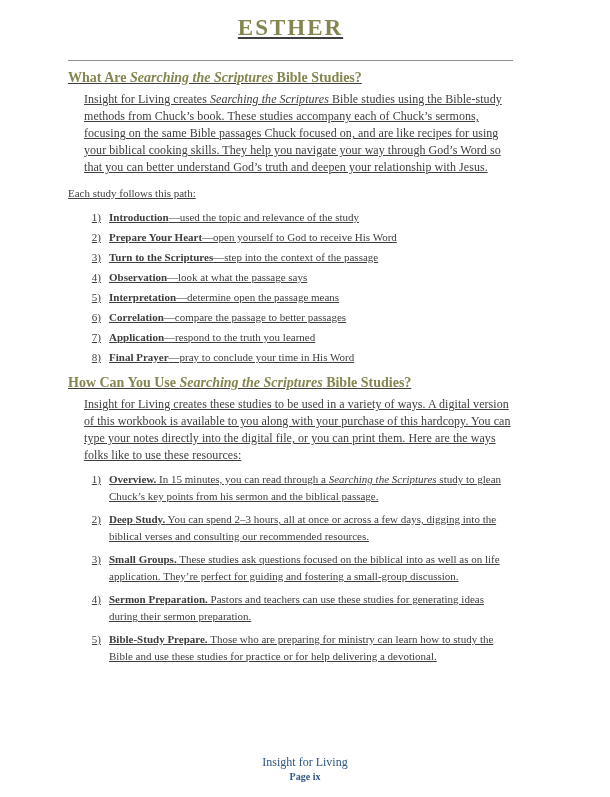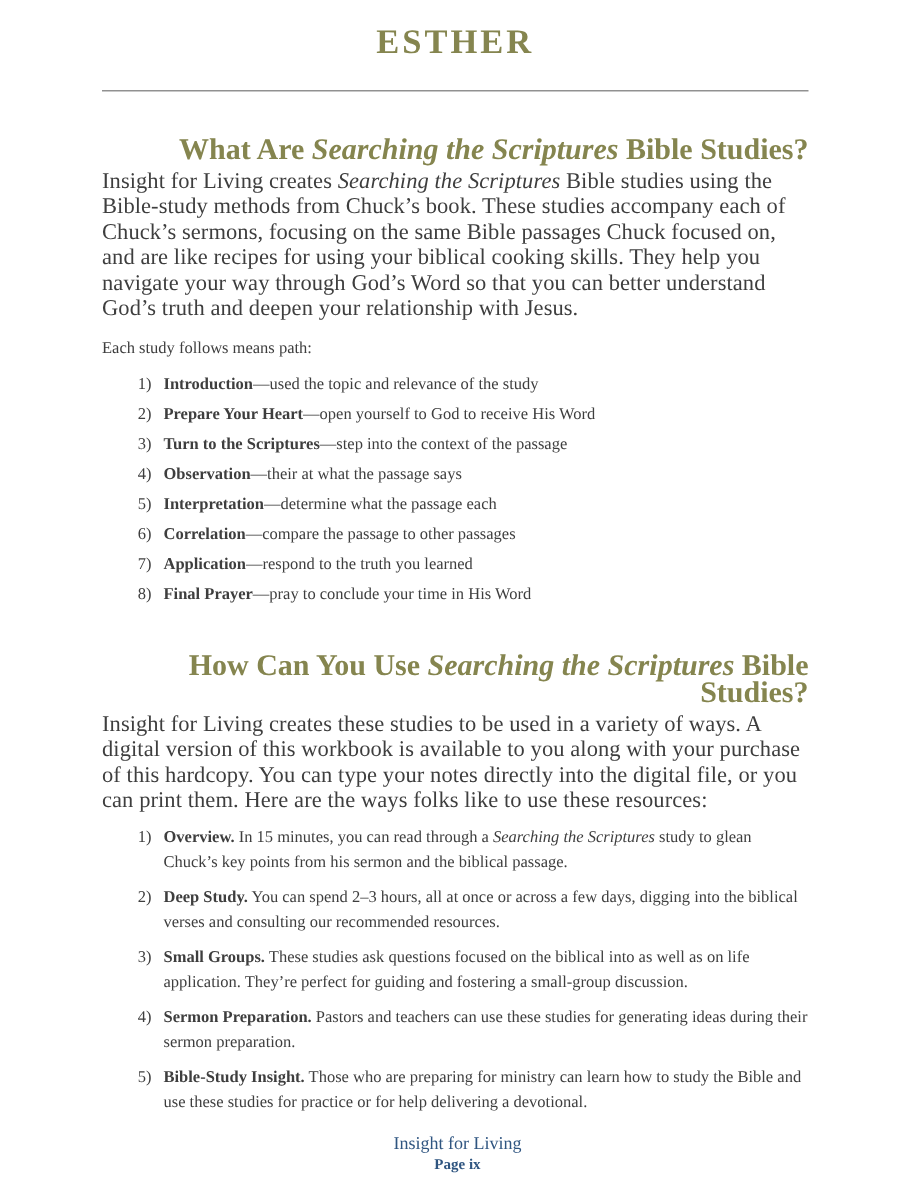--- a/index.html
+++ b/index.html
@@ -6,48 +6,50 @@
   .page {
     position: relative;
     width: 610px;
     height: 797px;
     background: #ffffff;
     overflow: hidden;
     font-family: "Liberation Serif", serif;
     color: #3e3e3e;
   }
   .content {
-    padding: 14px 71px 0 68px; 
+    padding: 14px 97px 0 68px; 
+    text-decoration: underline;
   }
   .book-title {
     text-align: center;
     color: #85854f;
     font-size: 23px;
     font-weight: bold;
     letter-spacing: 2px;
     line-height: 28px;
   }
   .rule {
     border: none;
     border-top: 1px solid #919191;
     margin: 18px 0 0 0;
   }
   .section-heading {
-    text-align: right;
+    text-align: left;
     color: #85854f;
-    font-size: 20px;
+    font-size: 14px;
     font-weight: bold;
-    margin-top: 30px;
+    margin-top: 8px;
     line-height: 18px;
   }
   .body-par {
-    font-size: 15px;
+    font-size: 12px;
     line-height: 17px;
     letter-spacing: 0.05px;
     margin-top: 4px;
+    margin-left: 16px;
   }
   .list-intro {
     font-size: 11px;
     line-height: 17px;
     margin-top: 9px;
   }
   .num-list {
     margin-top: 7px;
     padding-left: 18px;
   }
@@ -84,51 +86,51 @@
   <div class="content">
 
     <div class="book-title">ESTHER</div>
 
     <hr class="rule">
 
     <div class="section-heading"><span>What Are </span><i>Searching the Scriptures</i><span> Bible Studies?</span></div>
 
     <div class="body-par"><span>Insight for Living creates </span><i>Searching the Scriptures</i><span> Bible studies using the Bible-study methods from Chuck’s book. These studies accompany each of Chuck’s sermons, focusing on the same Bible passages Chuck focused on, and are like recipes for using your biblical cooking skills. They help you navigate your way through God’s Word so that you can better understand God’s truth and deepen your relationship with Jesus.</span></div>
 
-    <div class="list-intro">Each study follows means path:</div>
+    <div class="list-intro">Each study follows this path:</div>
 
     <div class="num-list">
   <div class="li">
     <span class="num">1)</span>
     <span class="txt"><b class="term">Introduction</b><span class="pre">—used the topic and relevance of the study</span><i class="it"></i><span class="post"></span></span>
   </div>
 
   <div class="li">
     <span class="num">2)</span>
     <span class="txt"><b class="term">Prepare Your Heart</b><span class="pre">—open yourself to God to receive His Word</span><i class="it"></i><span class="post"></span></span>
   </div>
 
   <div class="li">
     <span class="num">3)</span>
     <span class="txt"><b class="term">Turn to the Scriptures</b><span class="pre">—step into the context of the passage</span><i class="it"></i><span class="post"></span></span>
   </div>
 
   <div class="li">
     <span class="num">4)</span>
-    <span class="txt"><b class="term">Observation</b><span class="pre">—their at what the passage says</span><i class="it"></i><span class="post"></span></span>
+    <span class="txt"><b class="term">Observation</b><span class="pre">—look at what the passage says</span><i class="it"></i><span class="post"></span></span>
   </div>
 
   <div class="li">
     <span class="num">5)</span>
-    <span class="txt"><b class="term">Interpretation</b><span class="pre">—determine what the passage each</span><i class="it"></i><span class="post"></span></span>
+    <span class="txt"><b class="term">Interpretation</b><span class="pre">—determine open the passage means</span><i class="it"></i><span class="post"></span></span>
   </div>
 
   <div class="li">
     <span class="num">6)</span>
-    <span class="txt"><b class="term">Correlation</b><span class="pre">—compare the passage to other passages</span><i class="it"></i><span class="post"></span></span>
+    <span class="txt"><b class="term">Correlation</b><span class="pre">—compare the passage to better passages</span><i class="it"></i><span class="post"></span></span>
   </div>
 
   <div class="li">
     <span class="num">7)</span>
     <span class="txt"><b class="term">Application</b><span class="pre">—respond to the truth you learned</span><i class="it"></i><span class="post"></span></span>
   </div>
 
   <div class="li">
     <span class="num">8)</span>
     <span class="txt"><b class="term">Final Prayer</b><span class="pre">—pray to conclude your time in His Word</span><i class="it"></i><span class="post"></span></span>
@@ -155,21 +157,21 @@
     <span class="txt"><b class="term">Small Groups.</b><span class="pre"> These studies ask questions focused on the biblical into as well as on life application. They’re perfect for guiding and fostering a small-group discussion.</span><i class="it"></i><span class="post"></span></span>
   </div>
 
   <div class="li">
     <span class="num">4)</span>
     <span class="txt"><b class="term">Sermon Preparation.</b><span class="pre"> Pastors and teachers can use these studies for generating ideas during their sermon preparation.</span><i class="it"></i><span class="post"></span></span>
   </div>
 
   <div class="li">
     <span class="num">5)</span>
-    <span class="txt"><b class="term">Bible-Study Insight.</b><span class="pre"> Those who are preparing for ministry can learn how to study the Bible and use these studies for practice or for help delivering a devotional.</span><i class="it"></i><span class="post"></span></span>
+    <span class="txt"><b class="term">Bible-Study Prepare.</b><span class="pre"> Those who are preparing for ministry can learn how to study the Bible and use these studies for practice or for help delivering a devotional.</span><i class="it"></i><span class="post"></span></span>
   </div>
 </div>
 
   </div>
 
   <div class="footer">
     <div class="footer-ministry">Insight for Living</div>
     <div class="footer-page">Page ix</div>
   </div>
 </div>

